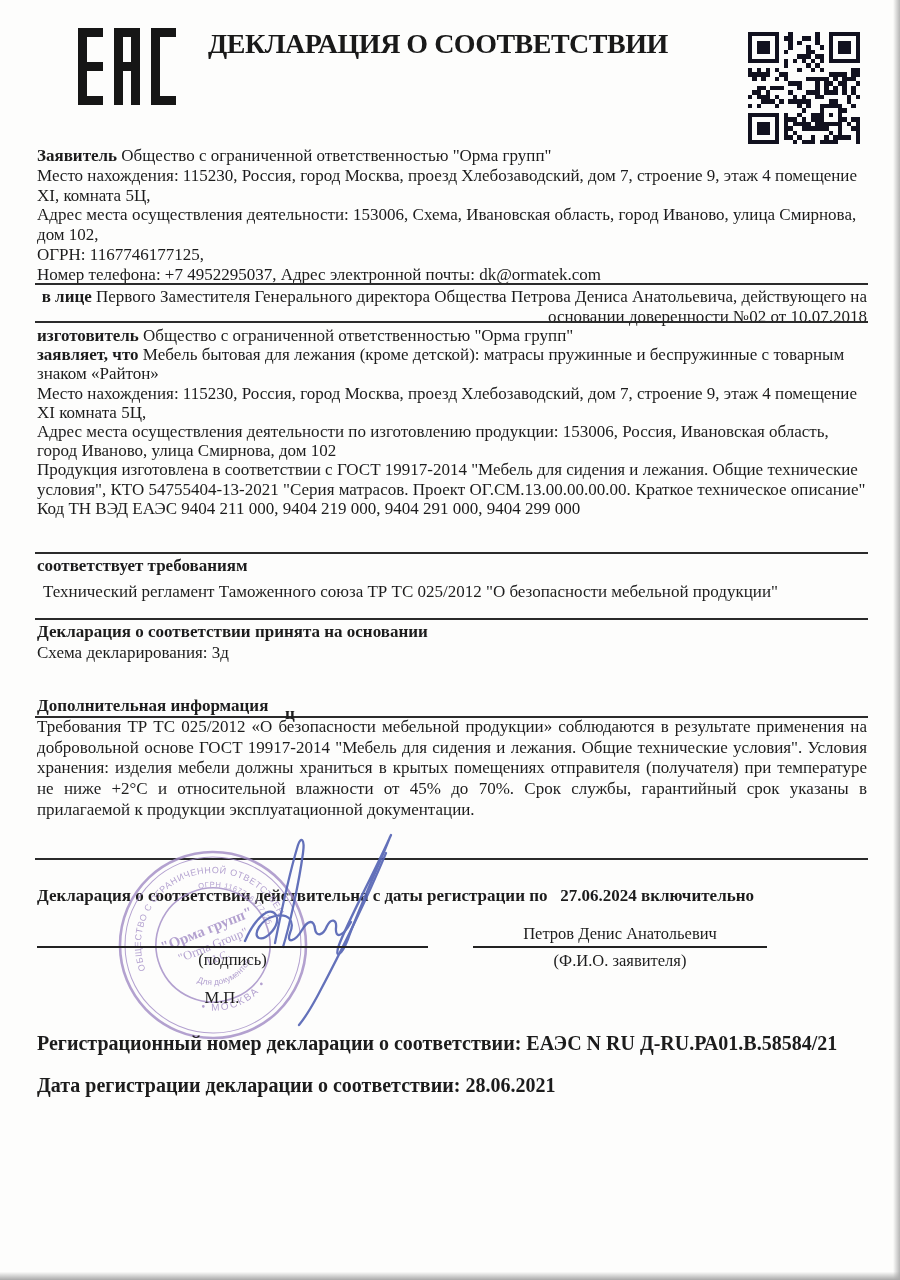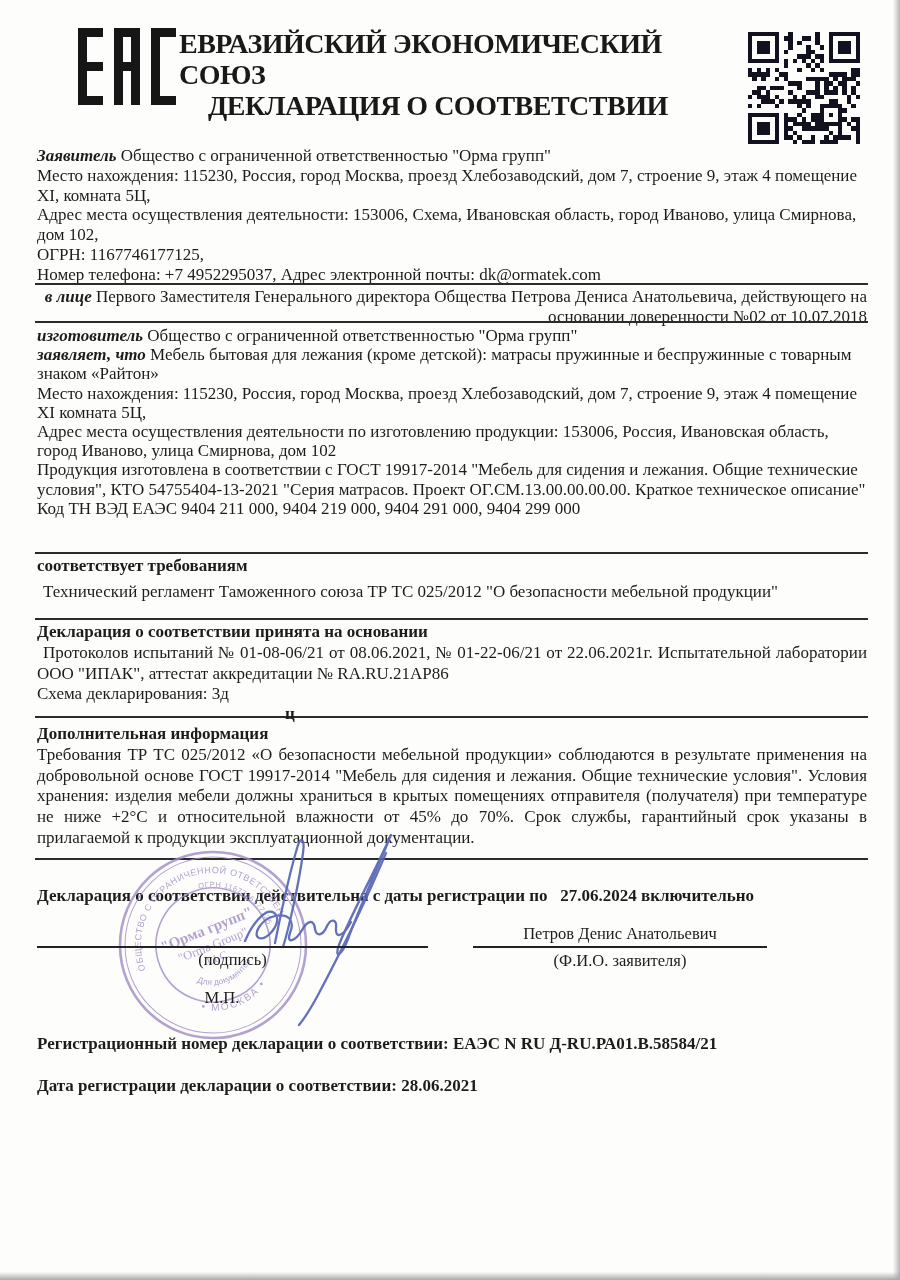--- a/index.html
+++ b/index.html
@@ -2,21 +2,21 @@
 <html><head>
 <meta charset="utf-8">
 <style>
   html,body{margin:0;padding:0;background:#e9e9e9;}
   .page{
     position:relative;width:900px;height:1280px;margin:0 auto;
     background:#fdfdfc;overflow:hidden;color:#1c1c1c;
     font-family:"Liberation Serif", serif;font-size:17px;line-height:19.8px;
   }
   p{margin:0;}
-  b{font-weight:bold;font-style:italic;}
+  b{font-weight:bold;}
   
   .eac-logo{position:absolute;left:78px;top:28px;}
   .doc-title{position:absolute;left:179px;top:28px;width:560px;
     font-weight:bold;font-size:28px;line-height:31px;letter-spacing:-0.5px;color:#191919;}
   .doc-title .t2{padding-left:29px;}
   .qr{position:absolute;left:748px;top:32px;width:112px;height:112px;
     display:grid;grid-template-columns:repeat(25,1fr);grid-template-rows:repeat(25,1fr);}
   .qr div{background:transparent;}
   .qr div.on{background:#11111f;}
   
@@ -26,21 +26,21 @@
   .just{text-align:justify;}
   .ind{text-indent:6px;}
   .tight{line-height:19.2px;}
   .loose{line-height:20.8px;}
   .sec-h{font-weight:bold;}
   .stray{position:absolute;left:285px;top:704px;font-weight:bold;font-size:17px;}
   
   .sigline{position:absolute;top:946px;height:2px;background:#222;}
   .cap{position:absolute;text-align:center;font-size:16.5px;}
   .val-line{position:absolute;left:37px;top:886px;width:830px;font-weight:bold;font-size:17px;}
-  .reg-line{position:absolute;left:37px;width:830px;font-weight:bold;font-size:17px;}
+  .reg-line{position:absolute;left:37px;width:830px;font-weight:bold;font-size:20px;}
   .stamp-svg{position:absolute;left:110px;top:845px;opacity:0.8;}
   .sign-svg{position:absolute;left:215px;top:823px;}
   
   .edge-right{position:absolute;top:0;right:0;width:7px;height:100%;
     background:linear-gradient(to right, rgba(0,0,0,0), #b5b5b5);}
   .edge-bottom{position:absolute;left:0;bottom:0;width:100%;height:8px;
     background:linear-gradient(to bottom, rgba(0,0,0,0.01), #a9a9a9);}
 </style>
 </head>
 <body>
@@ -57,21 +57,20 @@
         <rect x="53" y="0" width="9" height="77"></rect>
       <rect x="36" y="0" width="26" height="9"></rect>
         <rect x="36" y="34" width="26" height="9"></rect>
       <rect x="73" y="0" width="9" height="77"></rect>
         <rect x="73" y="0" width="25" height="9"></rect>
       <rect x="73" y="68" width="25" height="9"></rect>
     </g>
   </svg>
 
   <div class="doc-title">
-    <div class="t1">ЕВРАЗИЙСКИЙ ЭКОНОМИЧЕСКИЙ СОЮЗ</div>
     <div class="t2">ДЕКЛАРАЦИЯ О СООТВЕТСТВИИ</div>
   </div>
 
   <div class="qr" id="qr">
       <div class="on"></div>
       <div class="on"></div>
       <div class="on"></div>
       <div class="on"></div>
       <div class="on"></div>
       <div class="on"></div>
@@ -721,27 +720,26 @@
   <div class="rule" style="top:552px;"></div>
 
   <div class="sec loose" style="top:556px;">
     <p class="sec-h" style="margin-bottom:5px;">соответствует требованиям</p>
     <p class="just ind">Технический регламент Таможенного союза ТР ТС 025/2012 "О безопасности мебельной продукции"</p>
   </div>
   <div class="rule" style="top:618px;"></div>
 
   <div class="sec loose" style="top:622px;">
     <p class="sec-h">Декларация о соответствии принята на основании</p>
-    <p class="just ind">Протоколов испытаний № 01-08-06/21 от 08.06.2021, № 01-22-06/21  от 22.06.2021г. Испытательной лаборатории ООО "ИПАК", аттестат аккредитации № RA.RU.21АР86</p>
     <p style="">Схема декларирования: 3д</p>
   </div>
   <div class="rule" style="top:716px;"></div>
   <span class="stray">ц</span>
 
-  <div class="sec loose" style="top:724px;">
+  <div class="sec loose" style="top:696px;">
     <p class="sec-h">Дополнительная информация</p>
     <p class="just">Требования ТР ТС 025/2012 «О безопасности мебельной продукции» соблюдаются в результате применения на добровольной основе ГОСТ 19917-2014 "Мебель для сидения и лежания. Общие технические условия". Условия хранения: изделия мебели должны храниться в крытых помещениях отправителя (получателя) при температуре не ниже +2°С и относительной влажности от 45% до 70%. Срок службы, гарантийный срок указаны в прилагаемой к продукции эксплуатационной документации.</p>
   </div>
   <div class="rule" style="top:858px;"></div>
 
   <p class="val-line"><span>Декларация о соответствии действительна с даты регистрации по</span>&nbsp;&nbsp; <span>27.06.2024</span> <span>включительно</span></p>
 
   <svg class="stamp-svg" width="206" height="200" viewBox="0 0 200 200">
     <defs>
       <path id="arc-top" d="M 28,100 a 72,72 0 1 1 144,0"></path>

